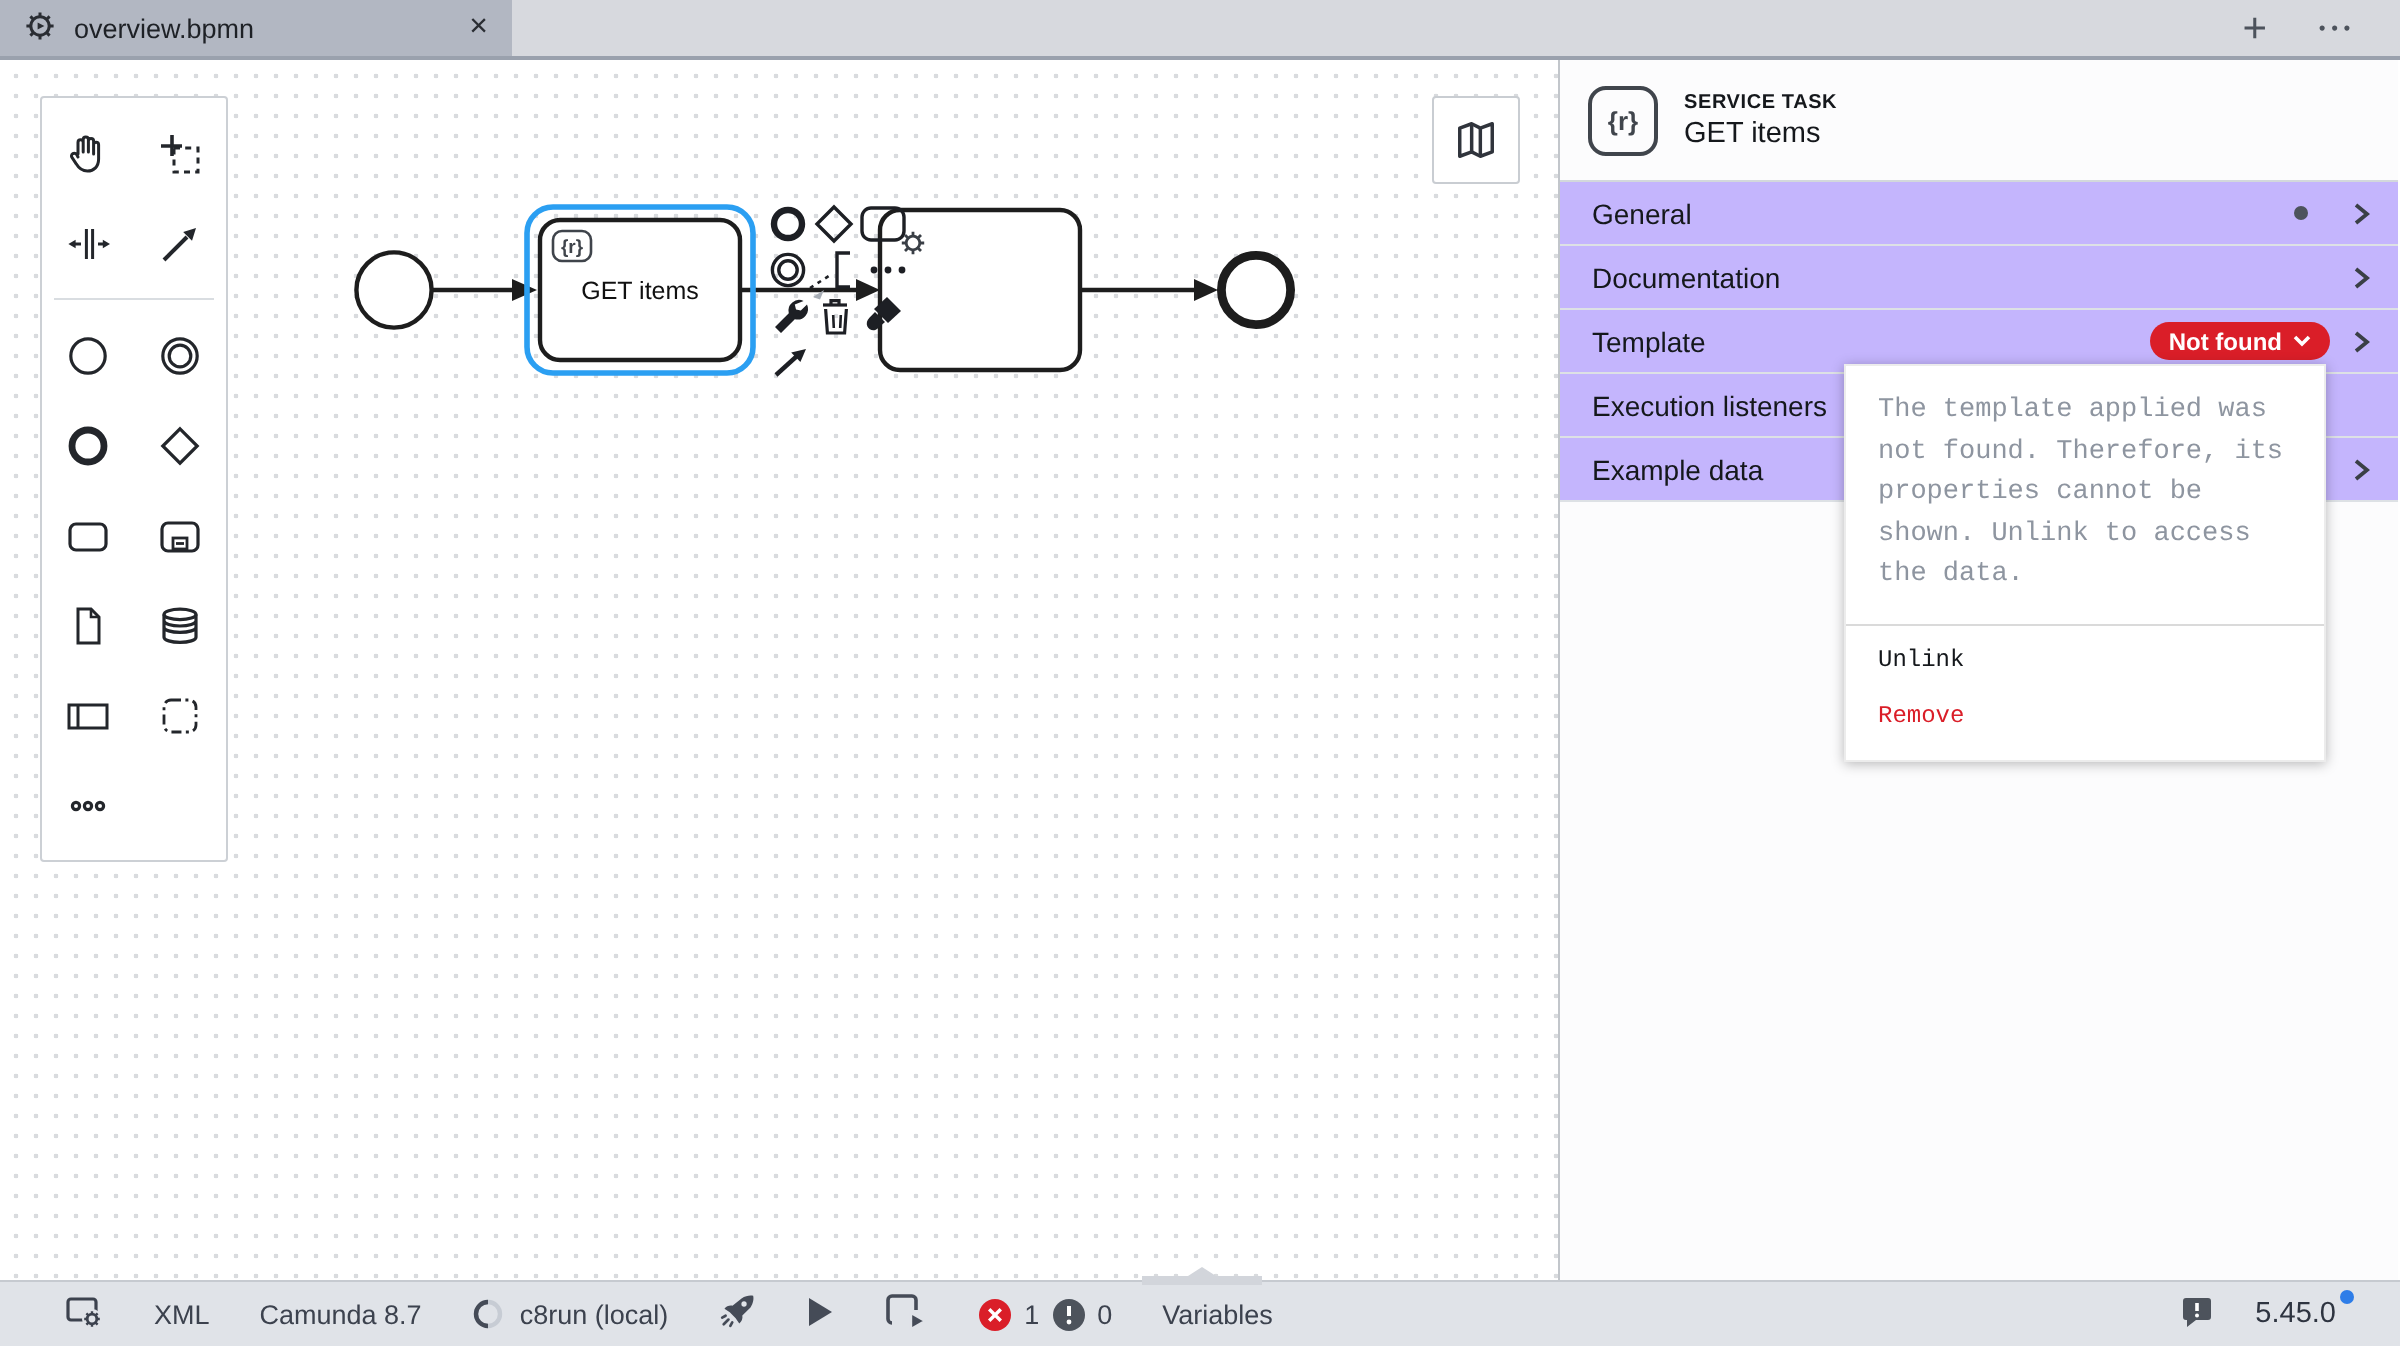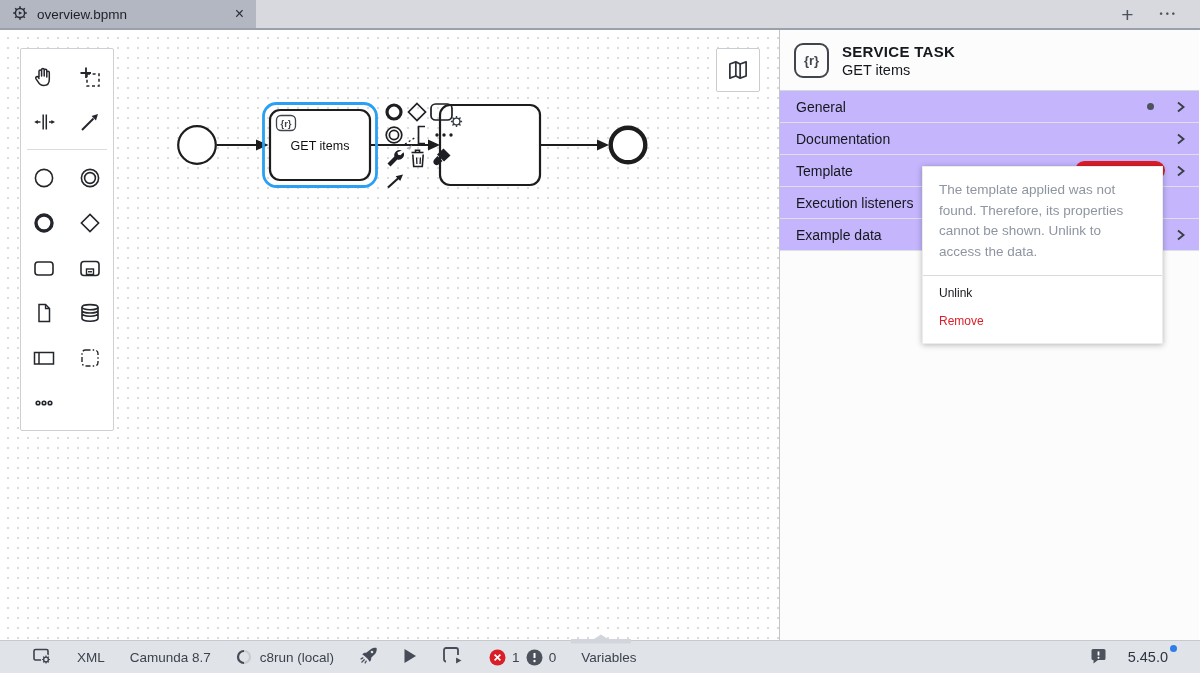--- a/index.html
+++ b/index.html
@@ -42,36 +42,36 @@
   .fold-handle { position:absolute; left:570px; top:600px; z-index:2; cursor:pointer; }
 
   
   .props { width:420px; border-left:1px solid #c2c6cb; background:#fcfcfd;
     position:relative; }
   .phead { height:61px; border-bottom:1px solid #d3d8dc; display:flex;
     align-items:center; gap:13px; padding:0 14px; }
   .ticon { width:35px; height:35px; border:2px solid #40454c; border-radius:9px;
     display:flex; align-items:center; justify-content:center; font-weight:bold;
     font-size:13px; color:#40454c; flex:0 0 auto; }
-  .ptype { font-size:15px; font-weight:bold; letter-spacing:.3px; color:#15181c; }
+  .ptype { font-size:10px; font-weight:bold; letter-spacing:.3px; color:#15181c; }
   .pname { font-size:14.5px; color:#15181c; margin-top:2px; }
   .prow-item { height:32px; border-bottom:1px solid #dde1e5; display:flex;
     align-items:center; padding:0 13px 0 16px; color:#15181c; font-size:14px;
     cursor:pointer; background:#c4b5fd; }
   .spacer { flex:1; }
   .moddot { width:7px; height:7px; border-radius:50%; background:#4d535c;
     margin-right:21px; }
   .badge { background:#da1e28; color:#fff; font-size:12px; font-weight:600;
     border-radius:11px; padding:2.5px 9px; display:inline-flex; align-items:center;
     gap:5px; margin-right:10px; cursor:pointer; }
   .chev svg { display:block; }
 
   
-  .popup { position:absolute; left:142px; top:136px; width:241px; background:#fff;
-    box-shadow:0 1px 6px rgba(0,0,0,.28); border:1px solid #ececec; z-index:6; }
+  .popup { position:absolute; left:142px; top:152px; width:241px; background:#fff;
+    box-shadow:0 1px 6px rgba(0,0,0,.28); border:1px solid #ececec; z-index:6;font-family:Liberation Mono, monospace; }
   .popup-msg { padding:13px 16px 13px; color:#8e95a0; font-size:13.5px;
     line-height:20.5px; }
   .popup-sep { border-top:1px solid #dadada; }
   .popup-action { padding:10px 16px 6px; font-size:12px; color:#15181c; cursor:pointer; }
   .popup-action.danger { color:#da1e28; padding:8px 16px 15px; }
 
   
   .statusbar { height:33px; background:#e0e3e8; border-top:1px solid #c6cad0;
     display:flex; align-items:center; padding:0 32px; color:#3c424e;
     font-size:13.5px; }

